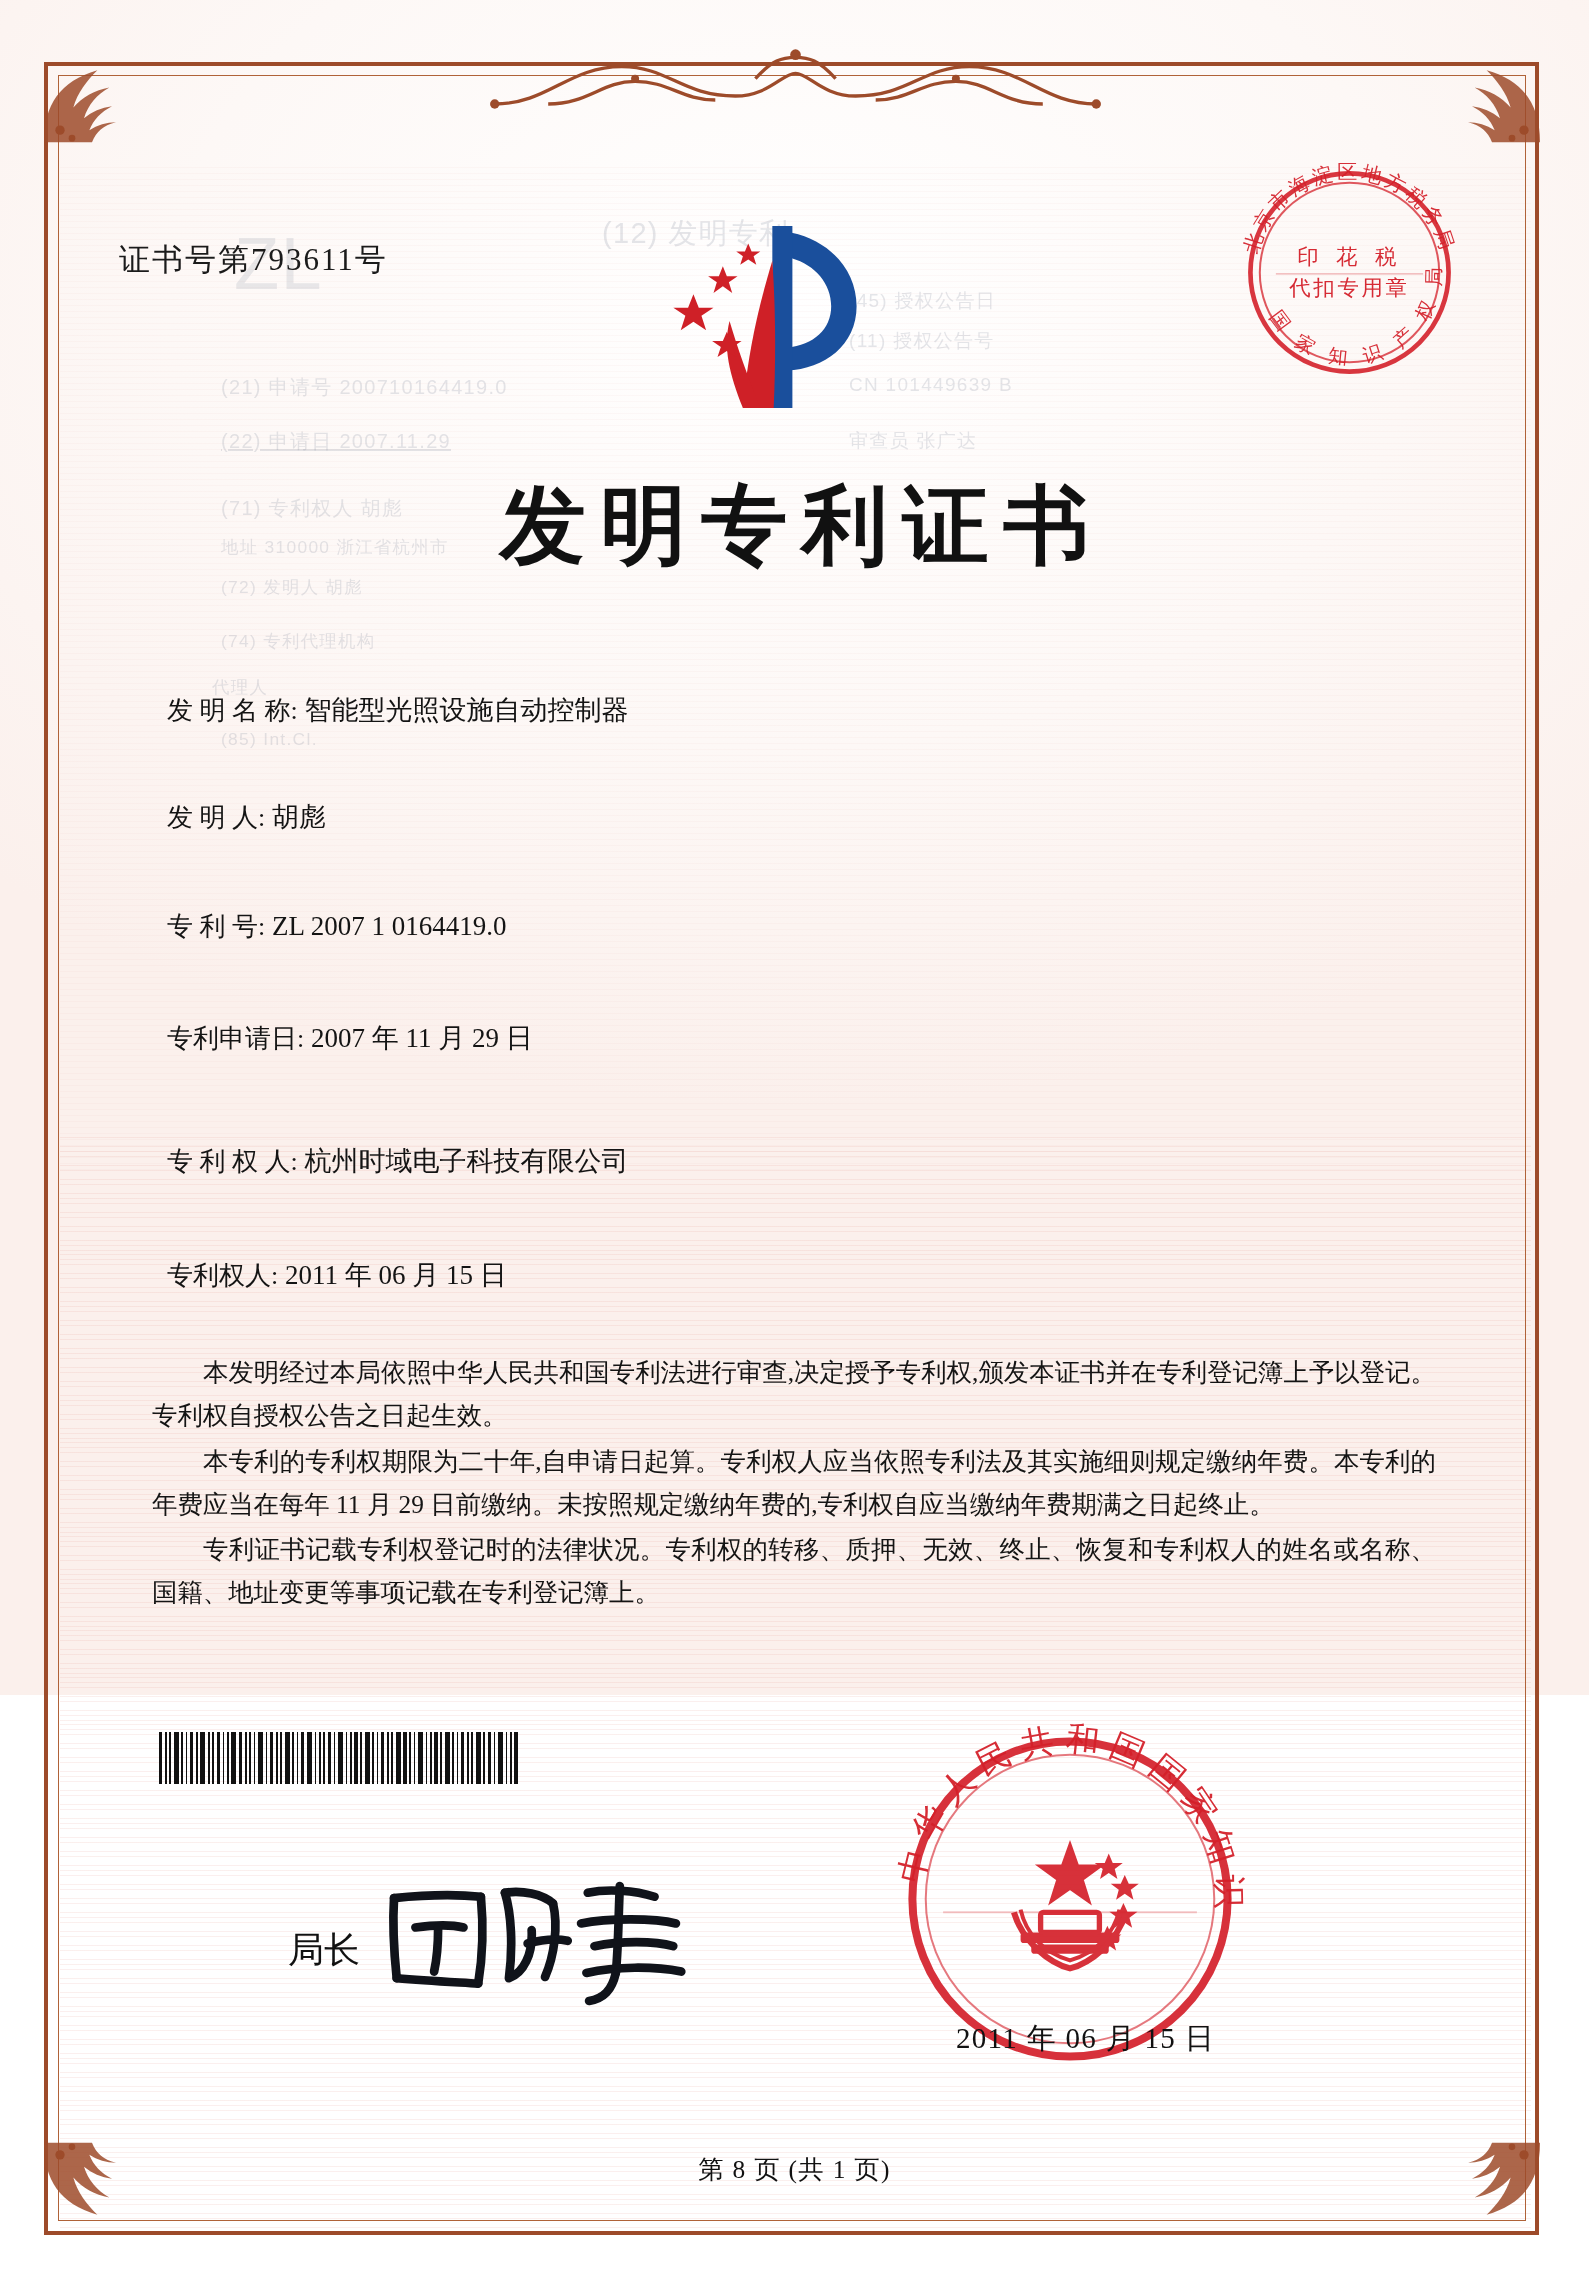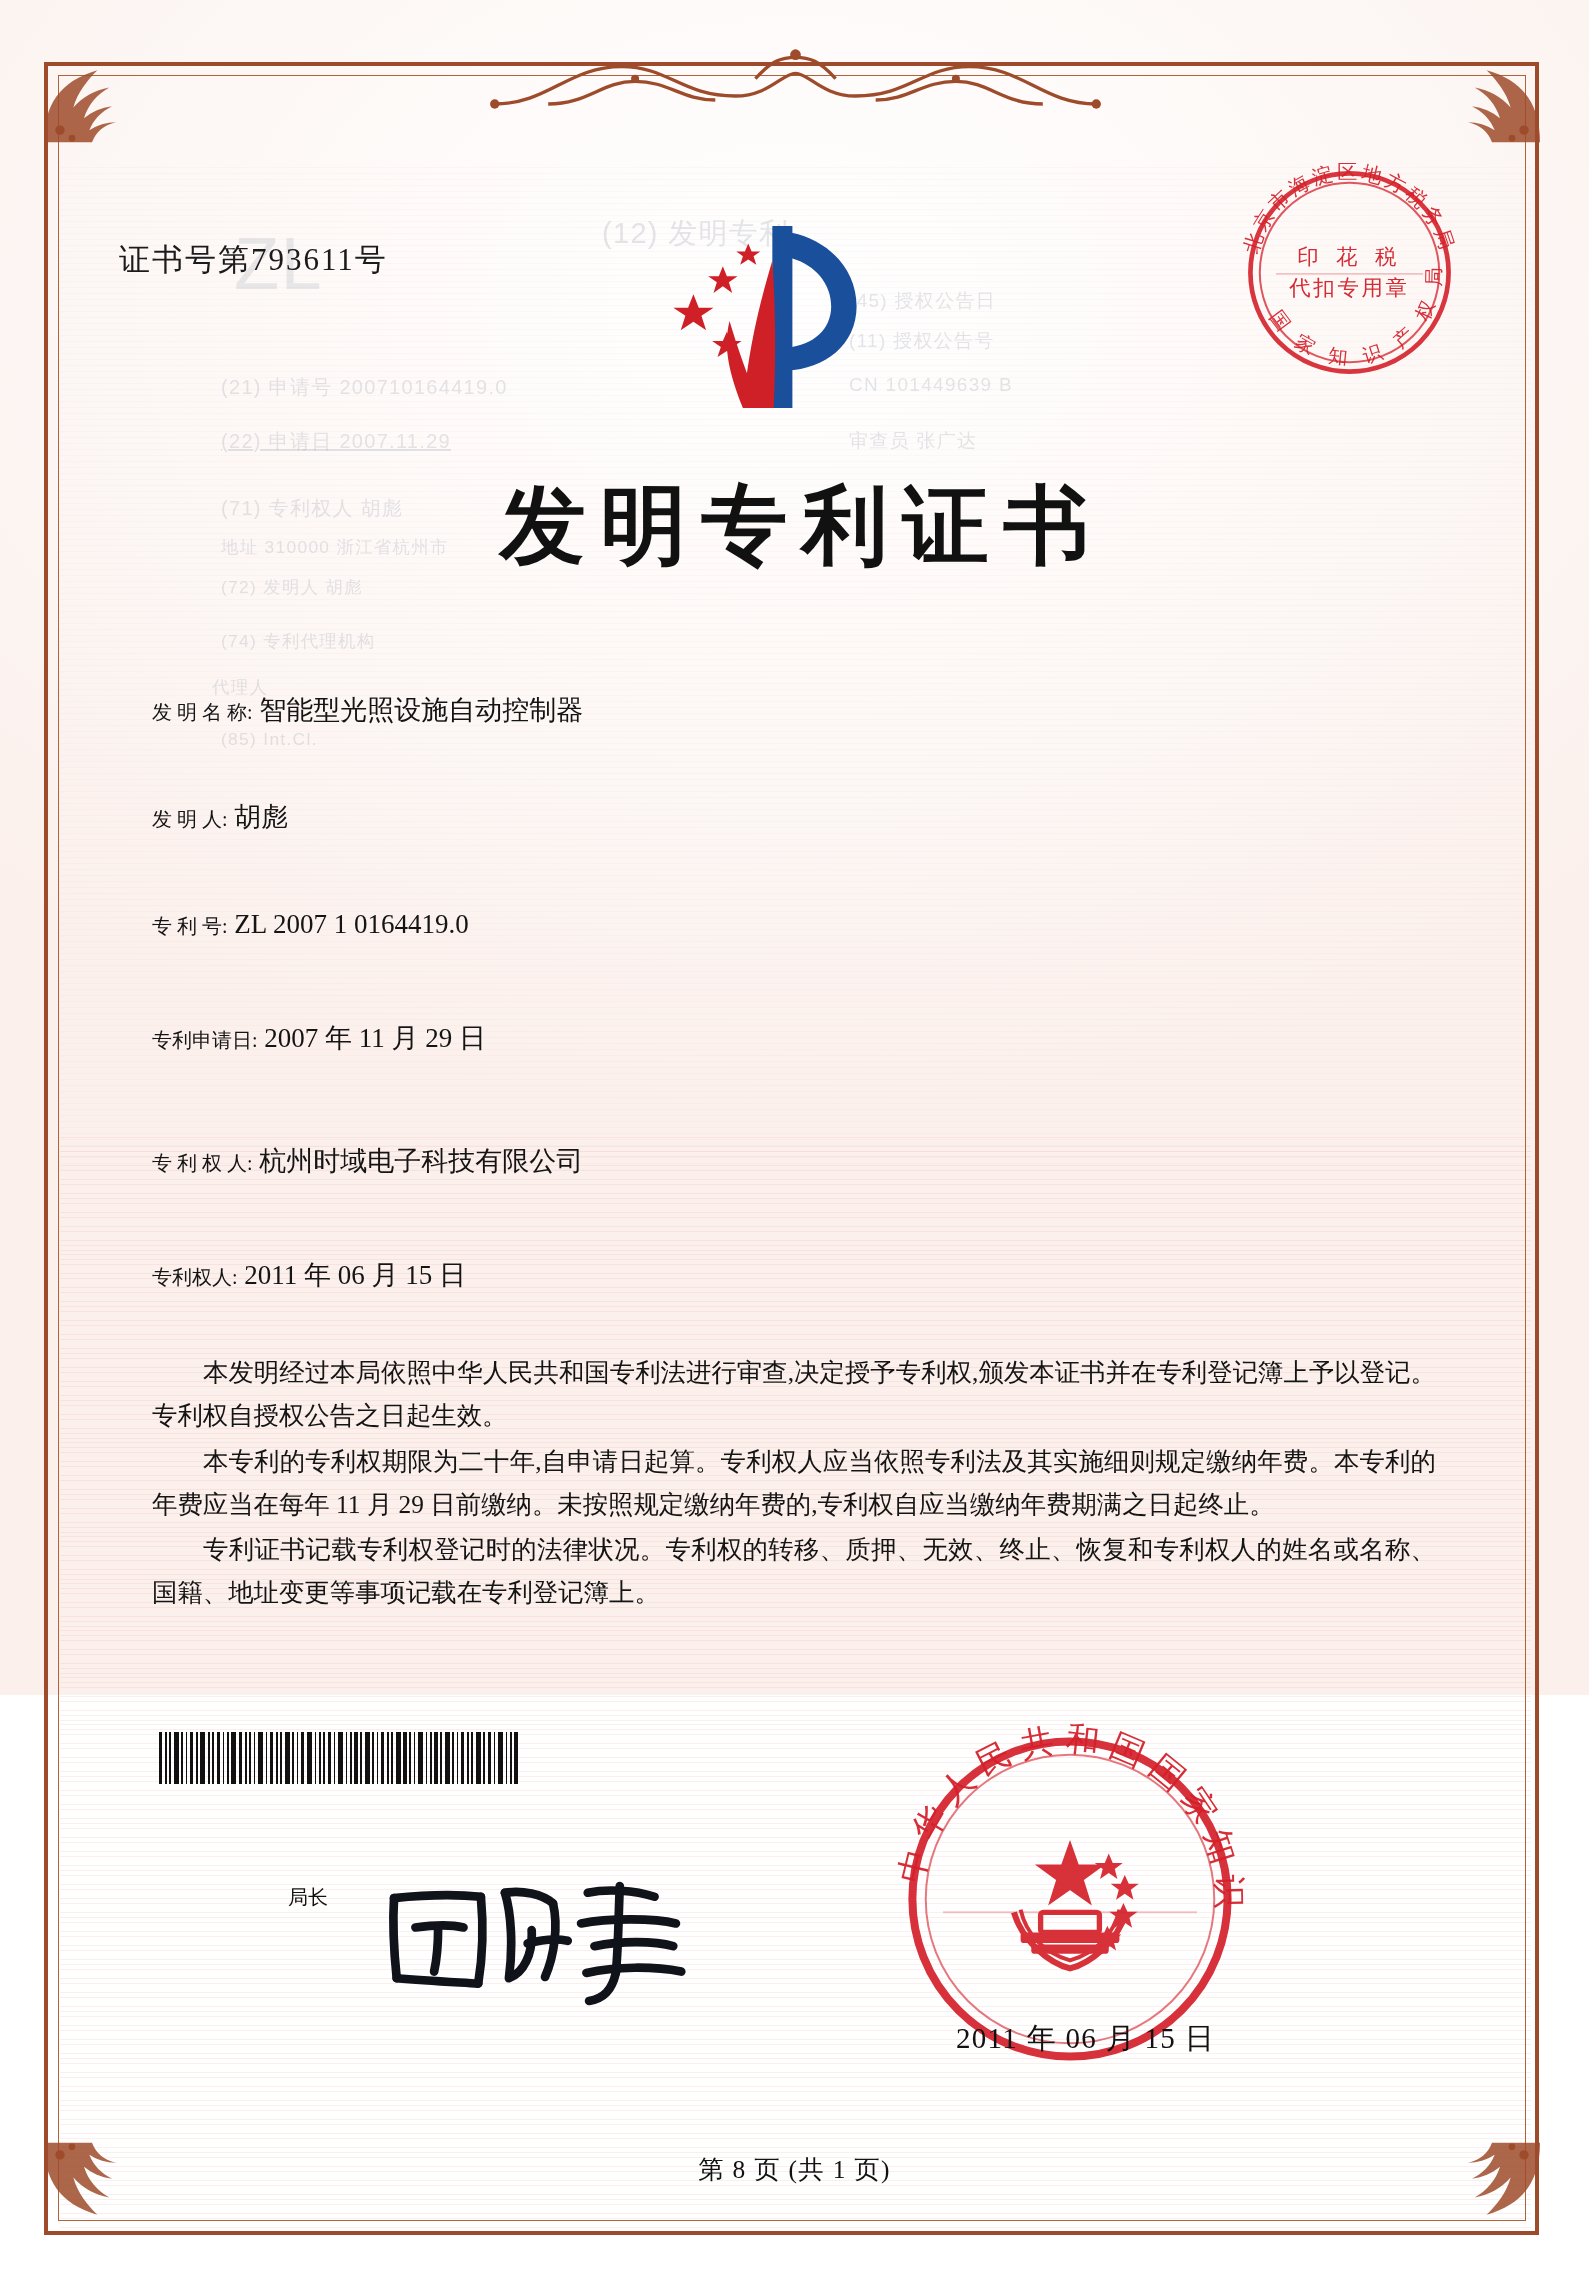--- a/index.html
+++ b/index.html
@@ -157,22 +157,23 @@
 
   
   .field {
     position: absolute;
     left: 152px;
     font-size: 27px;
     color: #141414;
     white-space: nowrap;
   }
   .field .lbl {
-    font-size: 20px;
+    font-size: 26px;
     letter-spacing: 0px;
+    margin-left: 15px;
   }
   .field .val {
     font-size: 27px;
   }
   #f-name   { top: 692px; }
   #f-inv    { top: 799px; }
   #f-num    { top: 909px; }
   #f-appdate{ top: 1020px; }
   #f-holder { top: 1143px; }
   #f-grant  { top: 1257px; }
@@ -200,22 +201,22 @@
   #barcode i {
     display: block;
     background: #111;
     height: 100%;
     margin-right: 2.7px;
   }
 
   
   #sig-label {
     position: absolute;
-    left: 288px; top: 1884px;
-    font-size: 20px;
+    left: 288px; top: 1926px;
+    font-size: 36px;
     color: #111;
   }
   #signature {
     position: absolute;
     left: 374px; top: 1866px;
     width: 334px; height: 147px;
     color: #10131a;
   }
   #signature svg { width: 100%; height: 100%; display: block; }
 

